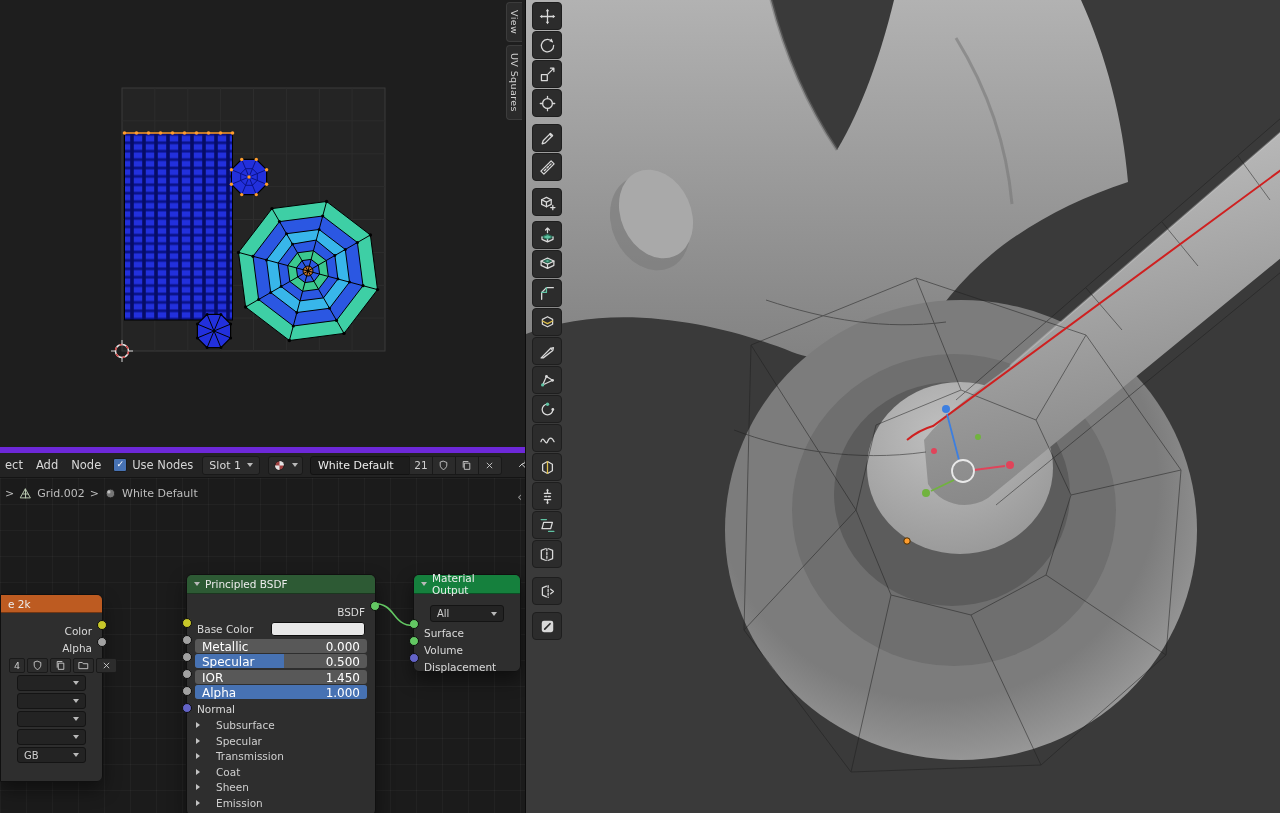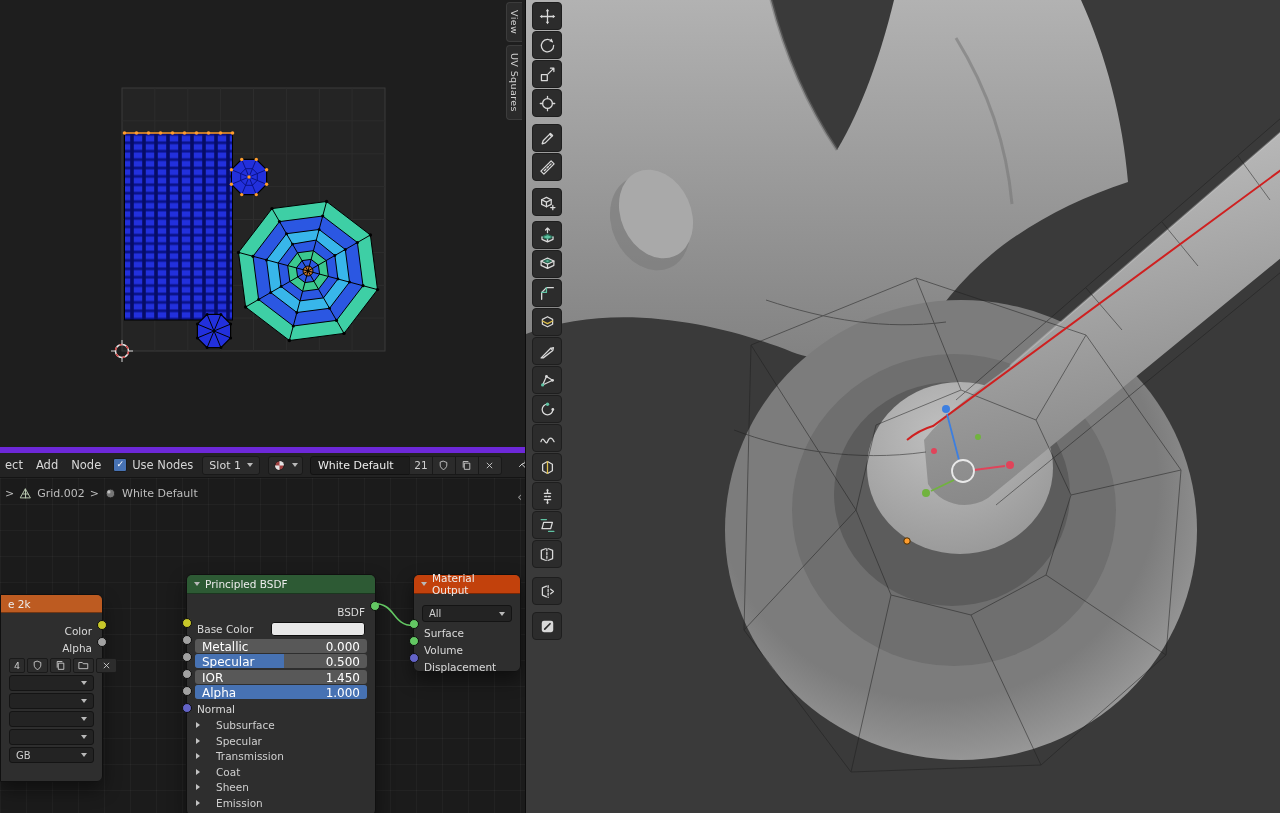--- a/index.html
+++ b/index.html
@@ -51,21 +51,21 @@
   .slider{position:relative;height:14px;margin:1.5px 8px;background:#585858;border-radius:3px;
           font-size:12px;color:#fff;overflow:hidden;}
   .slider .lbl{position:absolute;left:7px;top:1px;z-index:2;}
   .slider .val{position:absolute;right:7px;top:1px;z-index:2;}
   .fill{position:absolute;left:0;top:0;bottom:0;background:#4772b3;}
   .w0{width:0;}.w50{width:52%;}.w100{width:100%;}
   .crow{height:15.5px;display:flex;align-items:center;gap:16px;padding:0 9px;font-size:10.5px;color:#cfcfcf;}
   .sock{position:absolute;width:8px;height:8px;border:1px solid #0d0d0d;border-radius:50%;z-index:3;}
   .sock.l{left:-5px;}.sock.r{right:-5px;}
   .swatch{width:92px;height:12px;background:#e8e8e8;border:1px solid #0f0f0f;border-radius:3px;margin-left:auto;}
-  .nsel{height:14px;margin:2px 8px;background:#232323;border:1px solid #141414;border-radius:3px;
+  .nsel{height:14px;margin:2px 16px;background:#232323;border:1px solid #141414;border-radius:3px;
         display:flex;align-items:center;justify-content:space-between;padding:0 6px;font-size:10px;color:#cfcfcf;}
   .xrow{display:flex;gap:2px;margin:2px 8px;}
   .xbtn{height:13px;background:#2c2c2c;border:1px solid #1a1a1a;border-radius:2px;display:flex;
         align-items:center;justify-content:center;font-size:9.5px;color:#ccc;padding:0 4px;}
   .noodles{position:absolute;inset:0;z-index:4;pointer-events:none;}
   
   .viewport{position:absolute;left:525px;top:0;width:755px;height:813px;border-left:1px solid #0d0d0d;background:#3a3a3a;}
   .viewport>svg.scene{position:absolute;inset:0;}
   .toolbar{position:absolute;left:6px;top:2px;width:30px;display:flex;flex-direction:column;z-index:5;}
   .tbtn{width:30px;height:28px;background:#2c2c2c;border:1px solid #1e1e1e;border-radius:4px;margin-bottom:1px;
@@ -429,21 +429,21 @@
         <span class="sock r" style="top:25.5px;background:#63c763;"></span>
         <span class="sock l" style="top:42.5px;background:#c7c729;"></span>
         <span class="sock l" style="top:59.5px;background:#a1a1a1;"></span>
         <span class="sock l" style="top:76.5px;background:#a1a1a1;"></span>
         <span class="sock l" style="top:93.5px;background:#a1a1a1;"></span>
         <span class="sock l" style="top:110.5px;background:#a1a1a1;"></span>
         <span class="sock l" style="top:127.5px;background:#6363c7;"></span>
       </div>
 
       <div class="node" style="left:413px;top:96px;width:106px;height:96px;">
-        <div class="node-header" style="background:#c2410c;">
+        <div class="node-header" style="background:#15803d;">
           <span class="tri-d"></span>
           <span>Material Output</span>
         </div>
         <div class="node-body">
           <div class="nsel" style="height:15px;">
             <span>All</span>
             <span class="tri-d"></span>
           </div>
           <div class="nrow">
               <span>Surface</span>

